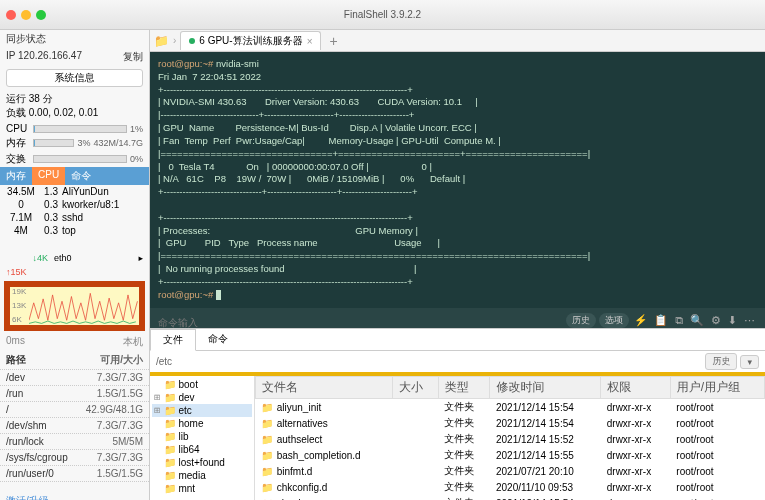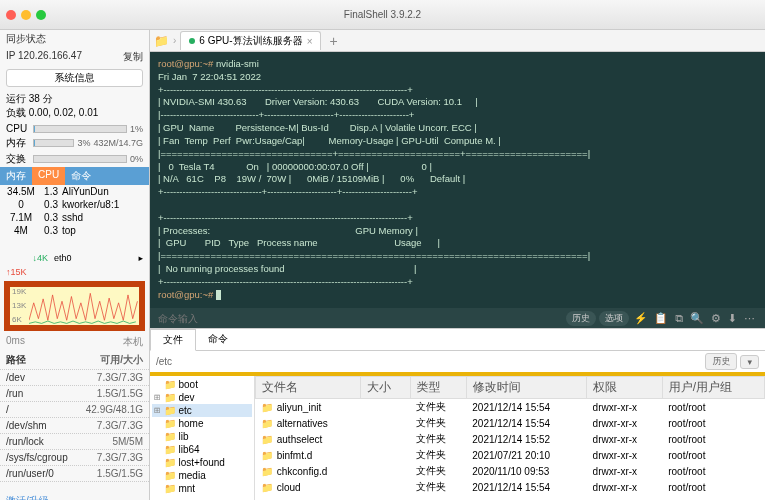--- a/index.html
+++ b/index.html
@@ -38,21 +38,21 @@
 .content { flex: 1; display: flex; flex-direction: column; background: #fff; }
 .tabbar { height: 22px; display: flex; align-items: center; background: #f4f4f4; border-bottom: 1px solid #ccc; padding: 0 4px; gap: 4px; }
 .tabbar .folder { color: #4a90d9; font-size: 12px; }
 .tab { display: flex; align-items: center; gap: 4px; background: #fff; border: 1px solid #ccc; border-bottom: none; padding: 2px 8px; font-size: 10px; border-radius: 3px 3px 0 0; }
 .tab .dot { width: 6px; height: 6px; border-radius: 50%; background: #27ae60; }
 .tab .x { color: #999; cursor: pointer; }
 .plus { color: #888; font-size: 14px; padding: 0 4px; }
 .terminal { flex: 0 0 256px; background: #1e3a3a; color: #c8e6d0; font-family: "Menlo", monospace; font-size: 9.5px; padding: 6px 8px; line-height: 1.35; white-space: pre; overflow: hidden; }
 .terminal .prompt { color: #d4a574; }
 .cursor { display: inline-block; width: 5px; height: 10px; background: #c8e6d0; vertical-align: middle; }
-.cmdinput { height: 20px; display: flex; align-items: center; background: #2a4545; padding: 0 8px; gap: 6px; }
+.cmdinput { height: 20px; display: flex; align-items: flex-end; background: #2a4545; padding: 0 8px; gap: 6px; }
 .cmdinput input { flex: 1; background: transparent; border: none; color: #888; font-size: 10px; outline: none; }
 .cmdtools { display: flex; gap: 3px; align-items: center; }
 .cmdtools .tbtn { background: #3a5555; color: #ccc; border-radius: 8px; padding: 1px 6px; font-size: 9px; }
 .cmdtools .ic { color: #aaa; font-size: 11px; padding: 0 2px; }
 .cmdtools .ic.g { color: #6c6; }
 .filepane { flex: 1; display: flex; flex-direction: column; background: #fff; border-top: 1px solid #ccc; }
 .fptabs { display: flex; border-bottom: 1px solid #ccc; font-size: 10px; }
 .fptabs div { padding: 3px 12px; }
 .fptabs .act { border: 1px solid #ccc; border-bottom: 1px solid #fff; margin-bottom: -1px; background: #fff; }
 .fppath { display: flex; align-items: center; padding: 2px 6px; border-bottom: 4px solid #eab308; font-size: 10px; color: #666; }
@@ -337,20 +337,28 @@
                 </tr>
                 <tr>
                   <td><span class="fic">📁</span> authselect</td>
                   <td></td>
                   <td>文件夹</td>
                   <td>2021/12/14 15:52</td>
                   <td>drwxr-xr-x</td>
                   <td>root/root</td>
                 </tr>
                 <tr>
+                  <td><span class="fic">📁</span> bash_completion.d</td>
+                  <td></td>
+                  <td>文件夹</td>
+                  <td>2021/12/14 15:55</td>
+                  <td>drwxr-xr-x</td>
+                  <td>root/root</td>
+                </tr>
+                <tr>
                   <td><span class="fic">📁</span> binfmt.d</td>
                   <td></td>
                   <td>文件夹</td>
                   <td>2021/07/21 20:10</td>
                   <td>drwxr-xr-x</td>
                   <td>root/root</td>
                 </tr>
                 <tr>
                   <td><span class="fic">📁</span> chkconfig.d</td>
                   <td></td>

